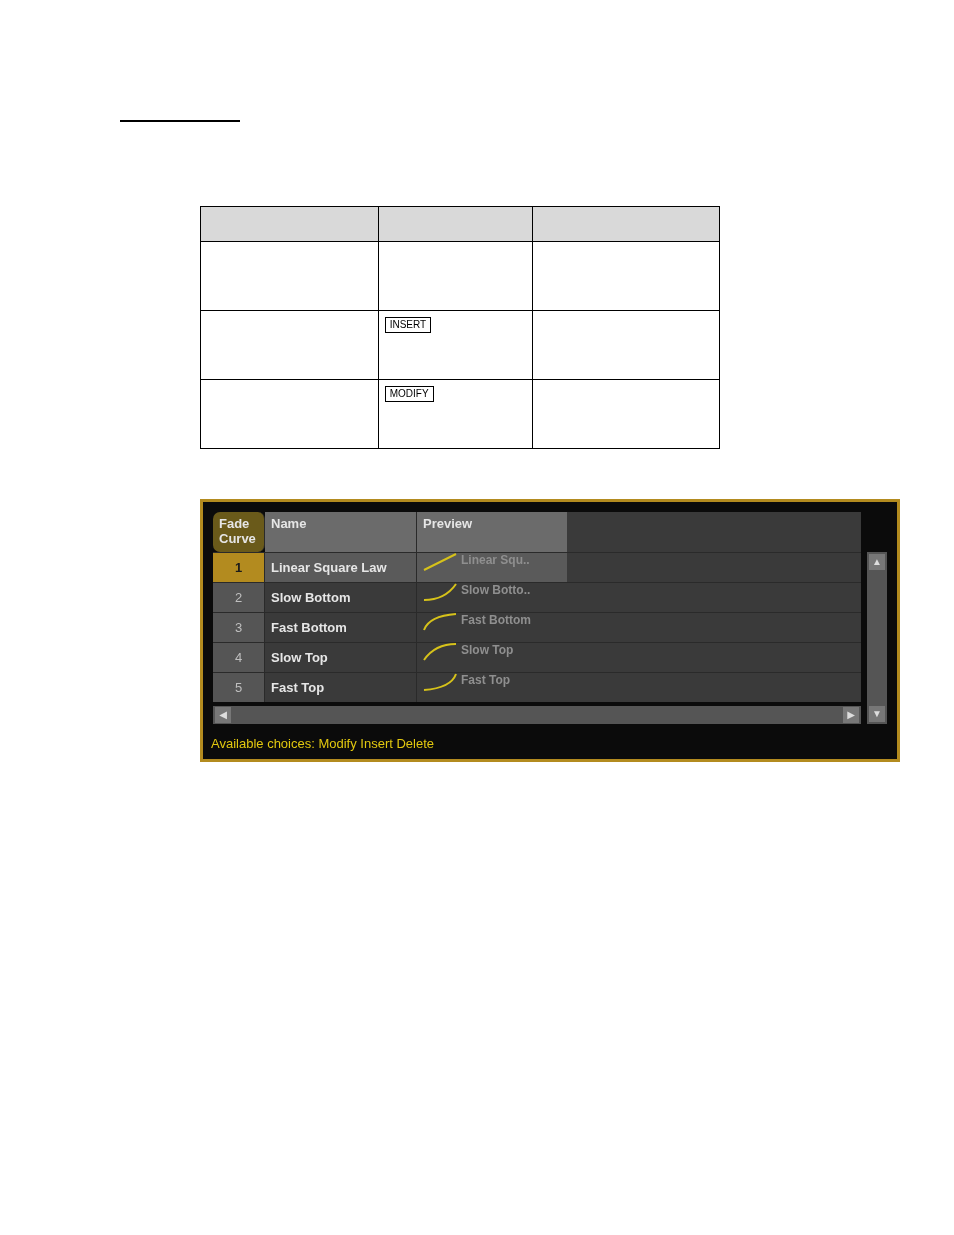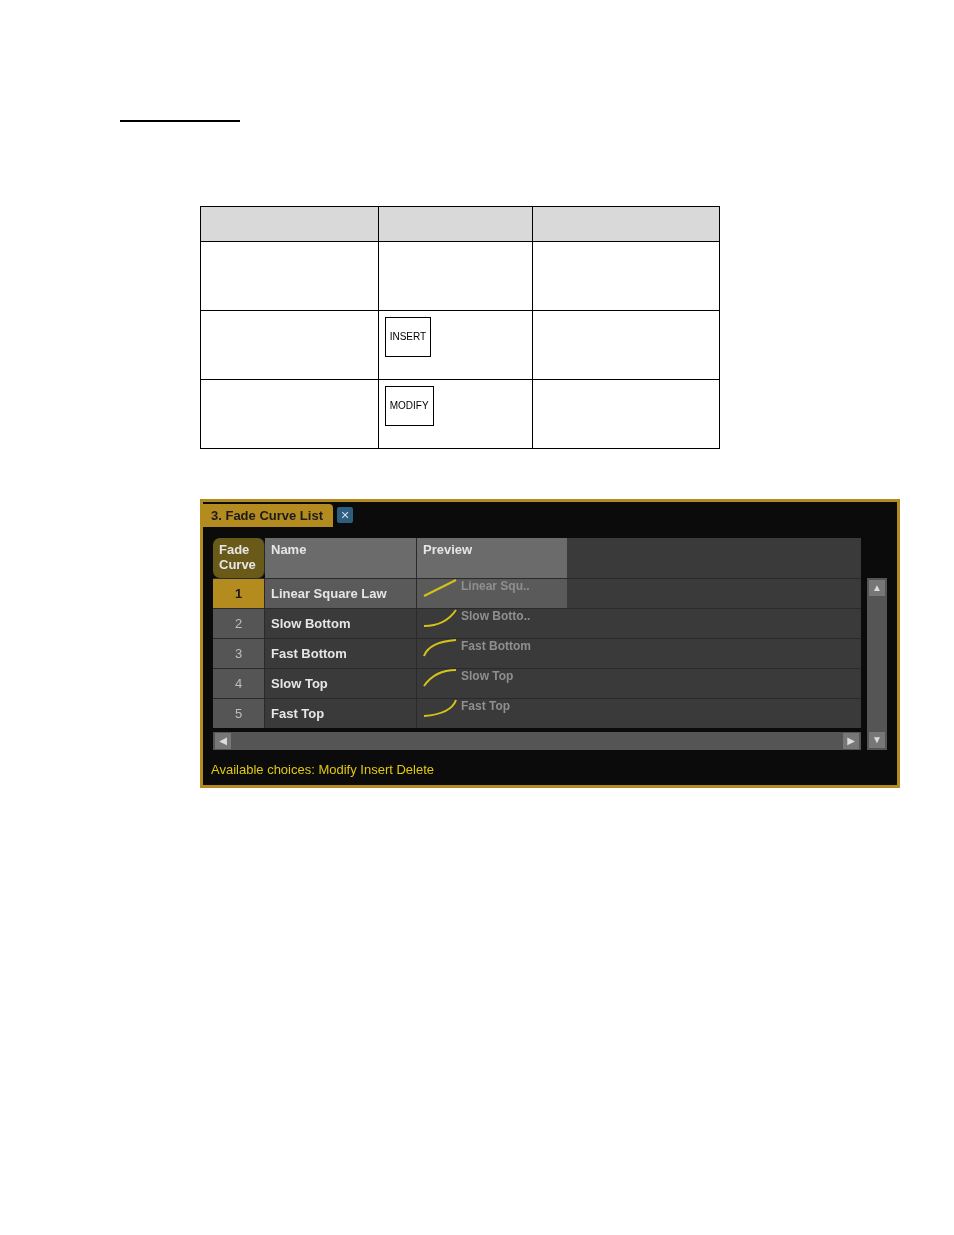--- a/index.html
+++ b/index.html
@@ -58,21 +58,21 @@
   table.doc-table td {
     height: 56px;
     padding: 6px 6px;
   }
   .col-a { width: 180px; }
   .col-b { width: 150px; }
   .col-c { width: 190px; }
   .keycap {
     display: inline-block;
     border: 1px solid #000;
-    padding: 12px 4px;
+    padding: 0 4px;
     font-size: 10px;
     font-family: Arial, sans-serif;
     line-height: 14px;
     background: #fff;
   }
   
   .shot-wrap {
     margin-left: 80px;
   }
   .panel {
@@ -307,26 +307,20 @@
             <span></span>
           </td>
           <td></td>
         </tr>
       </tbody>
     </table>
   </div>
 
   <div class="shot-wrap">
     <div class="panel">
-      <div class="panel-titlebar">
-        <div class="panel-tab">3. Fade Curve List</div>
-        <div class="panel-close">
-          <span>✕</span>
-        </div>
-      </div>
 
       <div class="panel-body">
         <div class="grid-area">
           <div class="grid-main">
             <div class="grid-header">
               <div class="gh-fade">Fade Curve</div>
               <div class="gh-name">Name</div>
               <div class="gh-preview">Preview</div>
               <div class="gh-rest"></div>
             </div>

